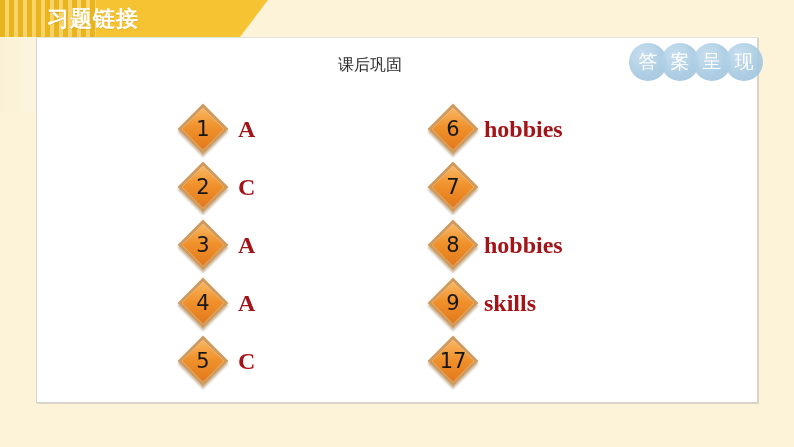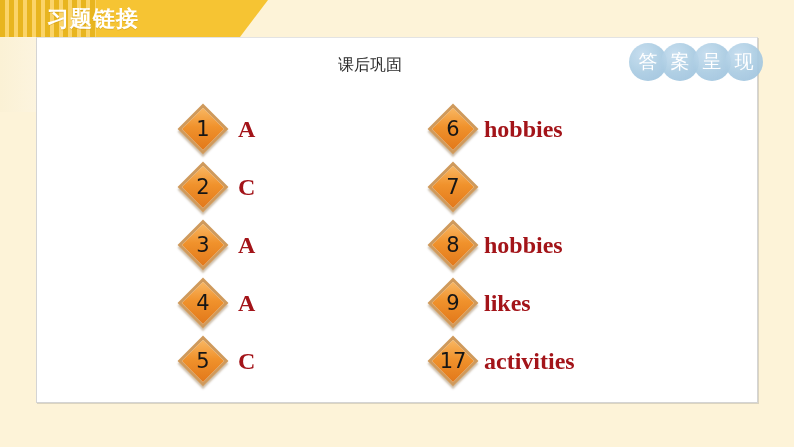--- a/index.html
+++ b/index.html
@@ -253,24 +253,23 @@
         <div class="diamond"></div>
         <div class="diamond-num">8</div>
       </div>
       <div class="answer">hobbies</div>
     </div>
     <div class="row">
       <div class="diamond-wrap">
         <div class="diamond"></div>
         <div class="diamond-num">9</div>
       </div>
-      <div class="answer">likes</div>
+      <div class="answer">skills</div>
     </div>
     <div class="row">
       <div class="diamond-wrap">
         <div class="diamond"></div>
         <div class="diamond-num">17</div>
       </div>
-      <div class="answer">activities</div>
     </div>
   </div>
 
 </div>
 
 </body></html>

